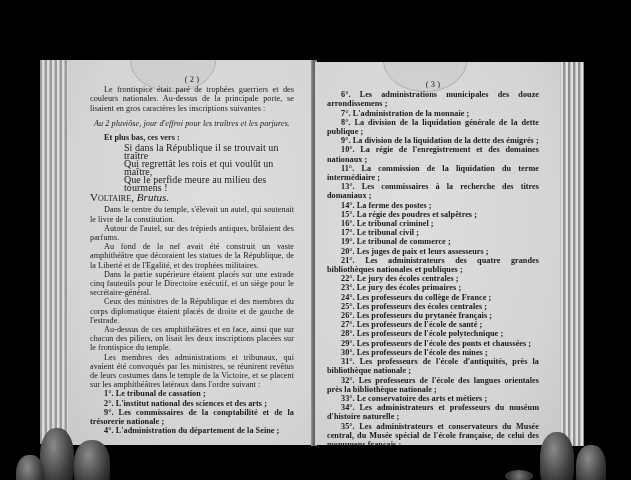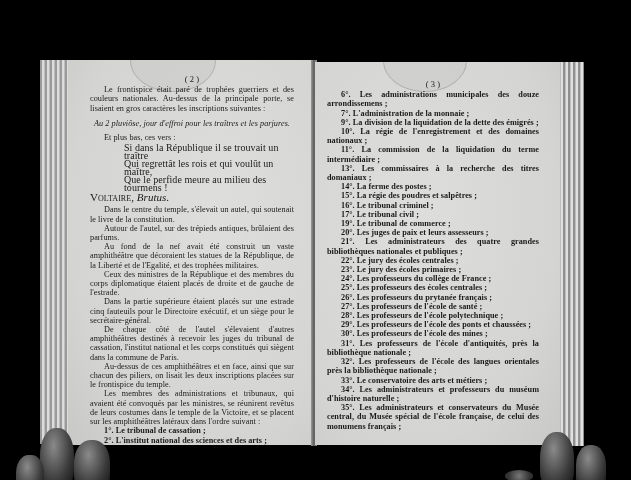--- a/index.html
+++ b/index.html
@@ -34,54 +34,54 @@
 
 <div class="edge-left"></div>
 <div class="edge-right"></div>
 
 <div class="page page-left">
   <div class="stain" style="left:62px;top:-30px;width:84px;height:60px;"></div>
   <div class="text">
     <div class="pnum">( 2 )</div>
     <p class="para">Le frontispice était paré de trophées guerriers et des couleurs nationales. Au-dessus de la principale porte, se lisaient en gros caractères les inscriptions suivantes :</p>
     <p class="ital">Au 2 pluviôse, jour d'effroi pour les traîtres et les parjures.</p>
-    <p class="para" style="font-weight:normal;">Et plus bas, ces vers :</p>
+    <p class="para" style="font-weight:bold;">Et plus bas, ces vers :</p>
     <div class="verse">
       <div>Si dans la République il se trouvait un traître</div>
       <div>Qui regrettât les rois et qui voulût un maître,</div>
       <div>Que le perfide meure au milieu des tourmens !</div>
     </div>
     <div class="attrib">
       <span style="font-variant:small-caps;">Voltaire,</span>
       <i>Brutus.</i>
     </div>
     <p class="para">Dans le centre du temple, s'élevait un autel, qui soutenait le livre de la constitution.</p>
     <p class="para">Autour de l'autel, sur des trépieds antiques, brûlaient des parfums.</p>
     <p class="para">Au fond de la nef avait été construit un vaste amphithéâtre que décoraient les statues de la République, de la Liberté et de l'Egalité, et des trophées militaires.</p>
+    <p class="para">Dans la partie supérieure étaient placés sur une estrade cinq fauteuils pour le Directoire exécutif, et un siège pour le secrétaire-général.</p>
     <p class="para">Ceux des ministres de la République et des membres du corps diplomatique étaient placés de droite et de gauche de l'estrade.</p>
-    <p class="para">Dans la partie supérieure étaient placés sur une estrade cinq fauteuils pour le Directoire exécutif, et un siège pour le secrétaire-général.</p>
-    <p class="para">De chaque côté de l'autel s'élevaient d'autres amphithéâtres destinés à recevoir les juges du tribunal de cassation, l'institut national et les corps constitués qui siègent dans la commune de Paris.</p>
     <p class="para">Au-dessus de ces amphithéâtres et en face, ainsi que sur chacun des piliers, on lisait les deux inscriptions placées sur le frontispice du temple.</p>
     <p class="para">Les membres des administrations et tribunaux, qui avaient été convoqués par les ministres, se réunirent revêtus de leurs costumes dans le temple de la Victoire, et se placent sur les amphithéâtres latéraux dans l'ordre suivant :</p>
     <p class="item">1°. Le tribunal de cassation ;</p>
     <p class="item">2°. L'institut national des sciences et des arts ;</p>
     <p class="item">9°. Les commissaires de la comptabilité et de la trésorerie nationale ;</p>
     <p class="item">4°. L'administration du département de la Seine ;</p>
 
   </div>
 </div>
 
 <div class="gutter"></div>
 
 <div class="page page-right">
   <div class="stain" style="left:68px;top:-32px;width:82px;height:60px;"></div>
   <div class="text" style="top:18px;">
     <div class="pnum">( 3 )</div>
     <p class="item">6°. Les administrations municipales des douze arrondissemens ;</p>
     <p class="item">7°. L'administration de la monnaie ;</p>
+    <p class="item">8°. La division de la liquidation générale de la dette publique ;</p>
     <p class="item">9°. La division de la liquidation de la dette des émigrés ;</p>
     <p class="item">10°. La régie de l'enregistrement et des domaines nationaux ;</p>
     <p class="item">11°. La commission de la liquidation du terme intermédiaire ;</p>
     <p class="item">13°. Les commissaires à la recherche des titres domaniaux ;</p>
     <p class="item">14°. La ferme des postes ;</p>
     <p class="item">15°. La régie des poudres et salpêtres ;</p>
     <p class="item">16°. Le tribunal criminel ;</p>
     <p class="item">17°. Le tribunal civil ;</p>
     <p class="item">19°. Le tribunal de commerce ;</p>
     <p class="item">20°. Les juges de paix et leurs assesseurs ;</p>

